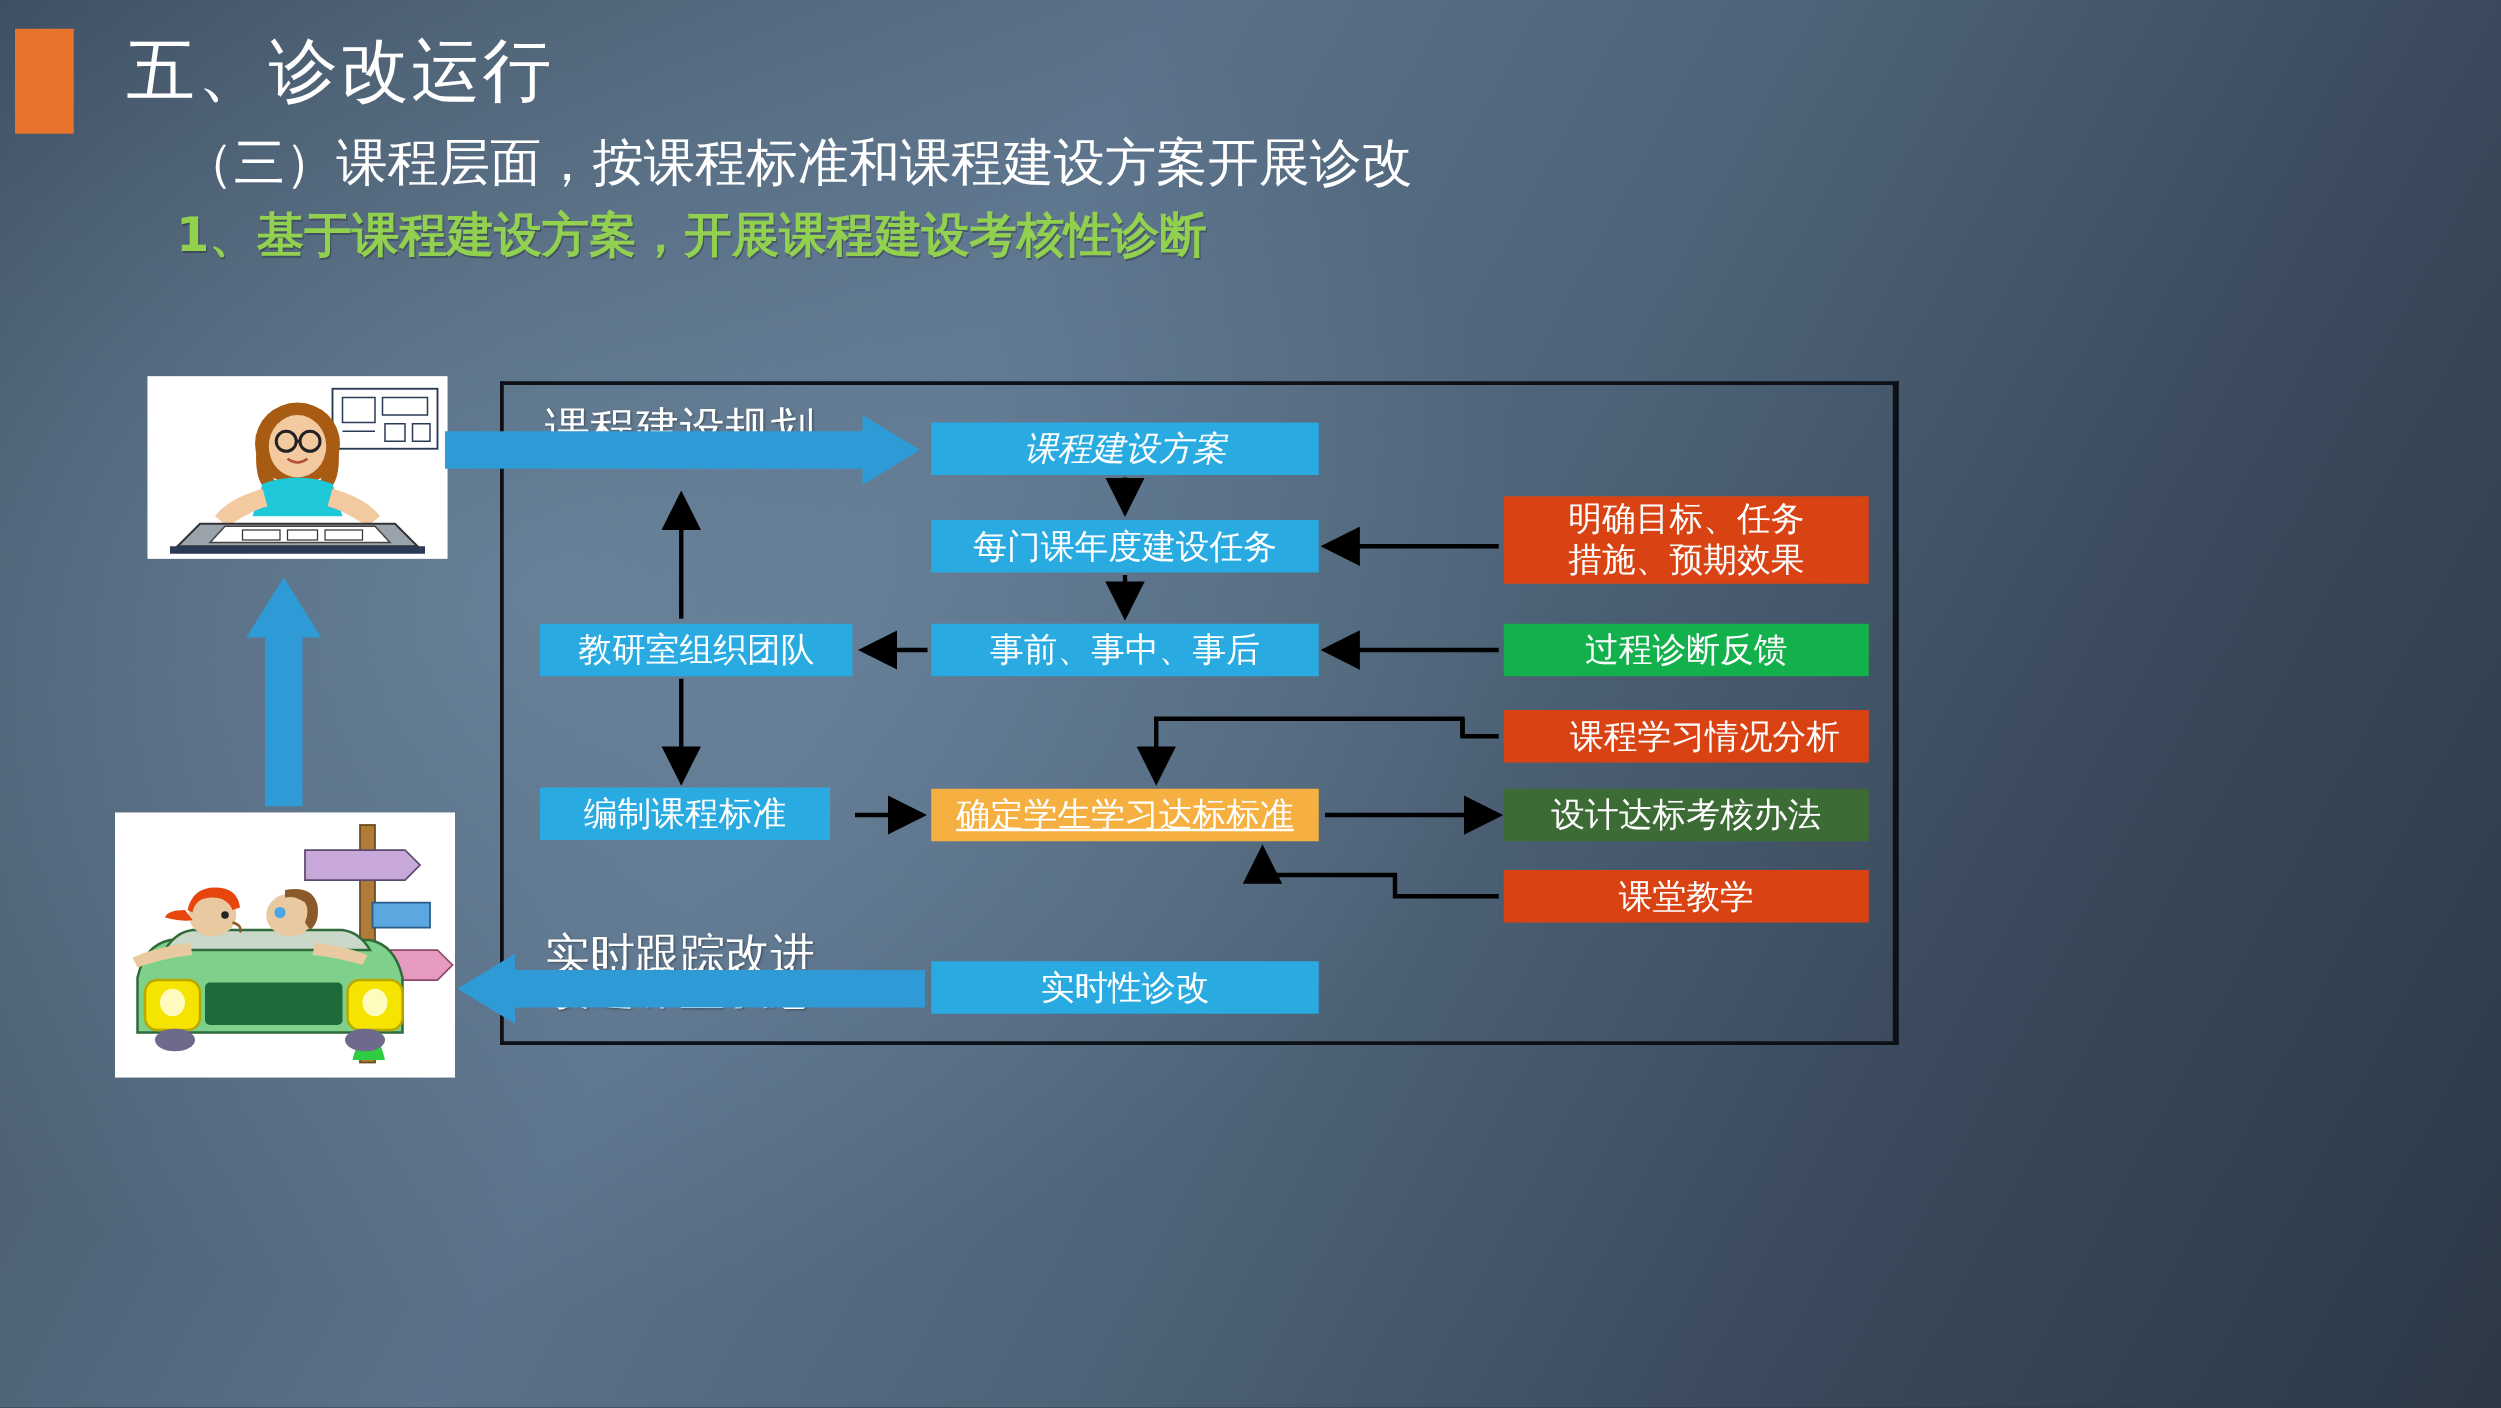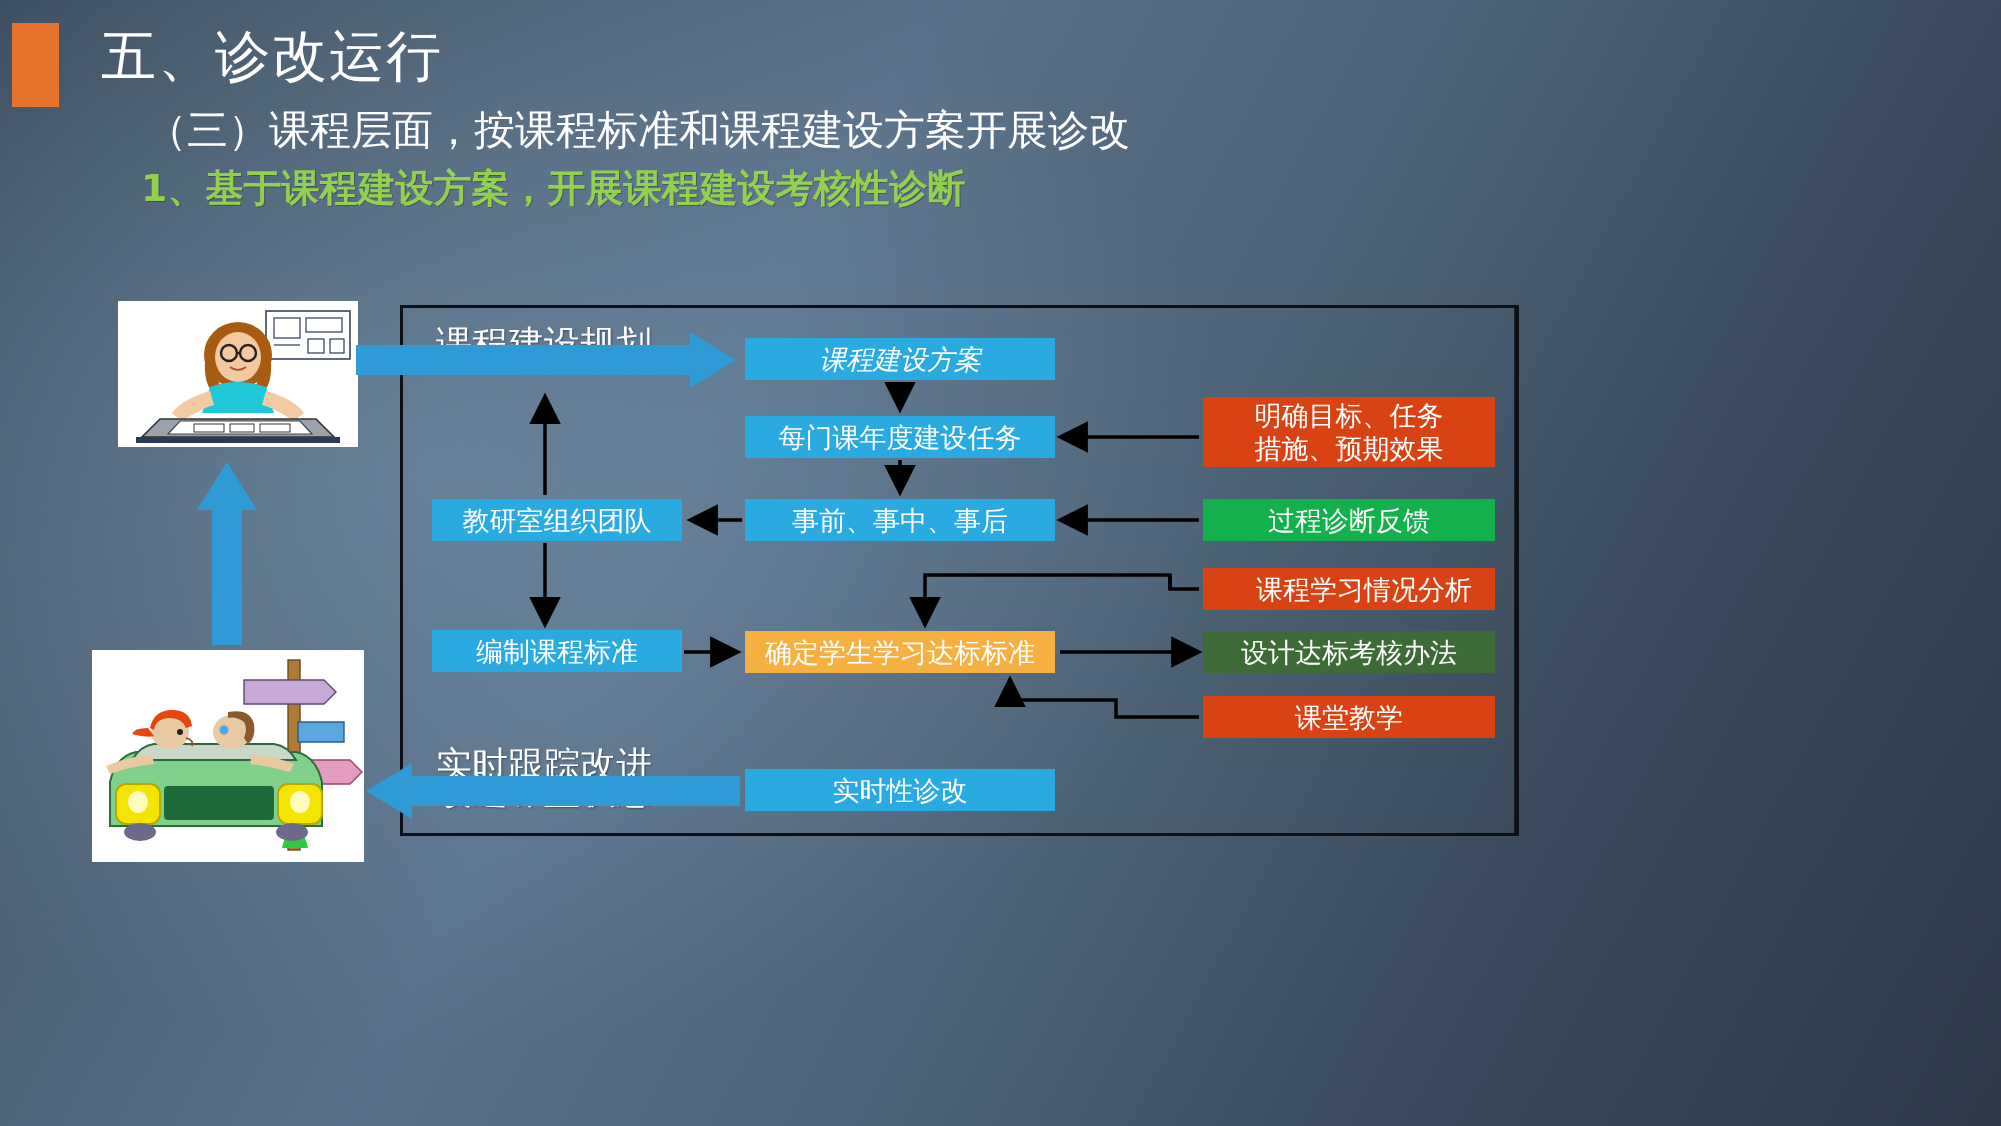--- a/index.html
+++ b/index.html
@@ -59,31 +59,31 @@
   #clip-car{left:92px;top:650px;width:272px;height:212px;}
 
   
   .box{
     position:absolute;display:flex;align-items:center;justify-content:center;
     color:#ffffff;font-size:27px;line-height:33px;text-align:center;
     font-family:"DejaVu Sans","Liberation Sans",sans-serif;
     box-sizing:border-box;padding:2px 6px;
   }
   .blue{background:#29ABE2;}
-  .amber{background:#F5B041;}
+  .amber{background:#F5B041;text-decoration:underline;}
   .orangered{background:#D94314;}
   .green{background:#13B14B;}
   .darkgreen{background:#3D6B35;}
 
   
   #box-plan   {left:745px;top:338px;width:310px;height:42px;font-style:italic;}
   #box-task   {left:745px;top:416px;width:310px;height:42px;}
   #box-phase  {left:745px;top:499px;width:310px;height:42px;}
   #box-team   {left:432px;top:499px;width:250px;height:42px;}
-  #box-std    {left:432px;top:630px;width:250px;height:42px;}
+  #box-std    {left:432px;top:630px;width:232px;height:42px;}
   #box-target {left:745px;top:631px;width:310px;height:42px;}
   #box-online {left:745px;top:769px;width:310px;height:42px;}
 
   
   #box-goals   {left:1203px;top:397px;width:292px;height:70px;flex-direction:column;}
   #box-feedback{left:1203px;top:499px;width:292px;height:42px;}
   #box-analysis{left:1203px;top:568px;width:292px;height:42px;padding-left:36px;}
   #box-assess  {left:1203px;top:631px;width:292px;height:42px;}
   #box-cgoal   {left:1203px;top:696px;width:292px;height:42px;}
 

